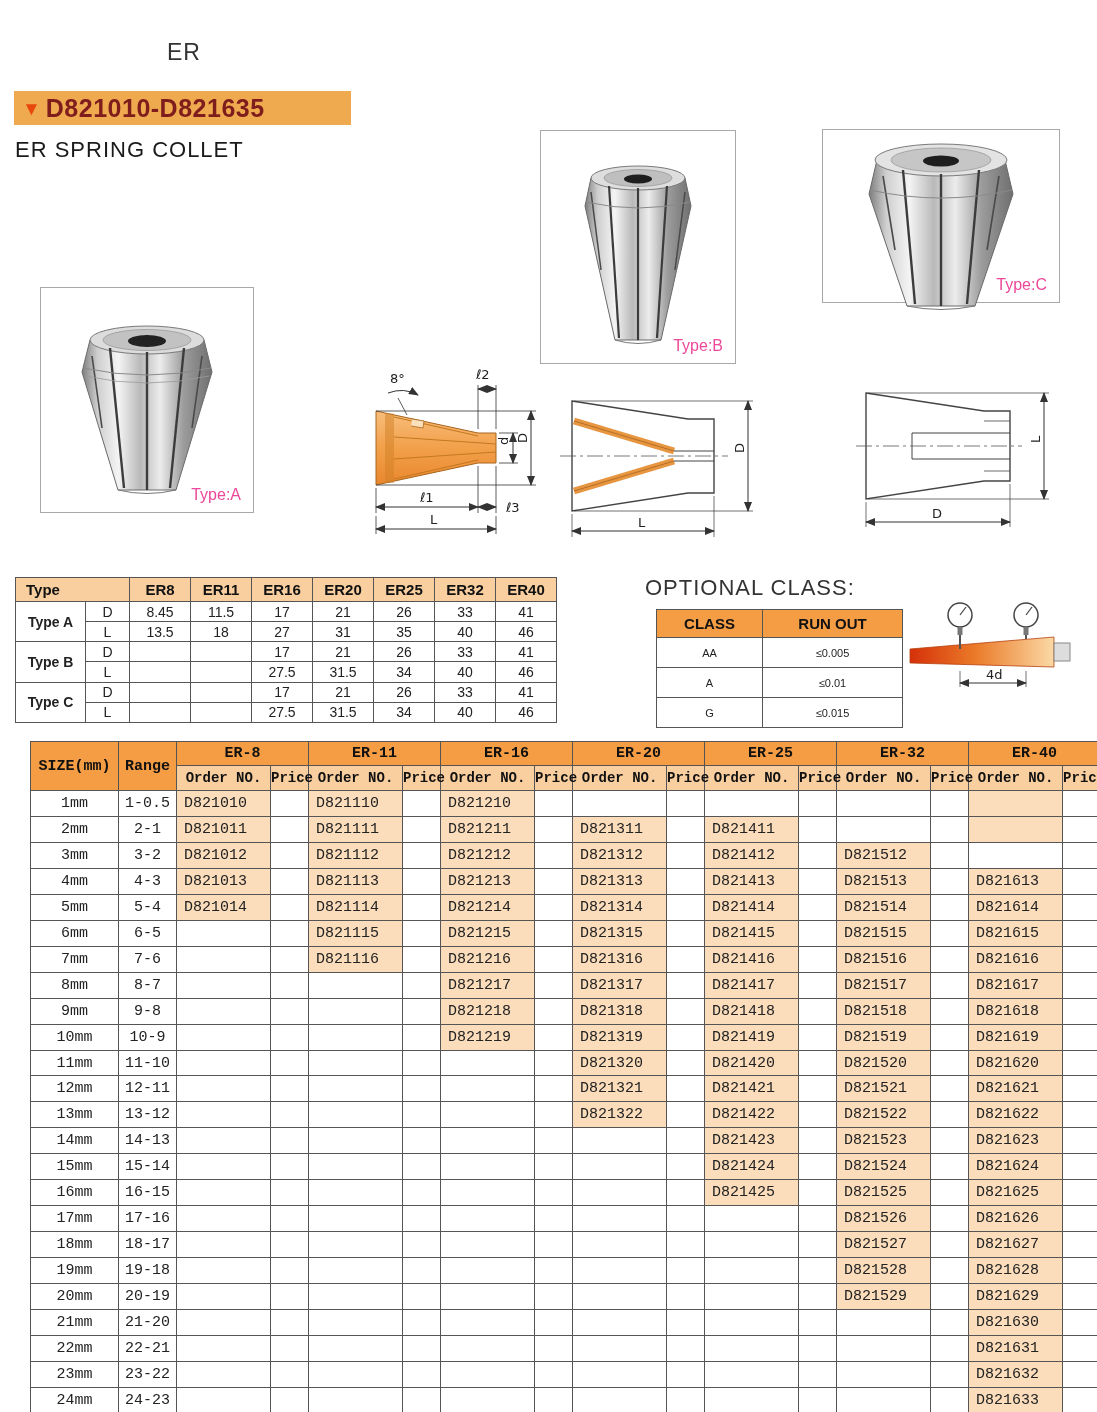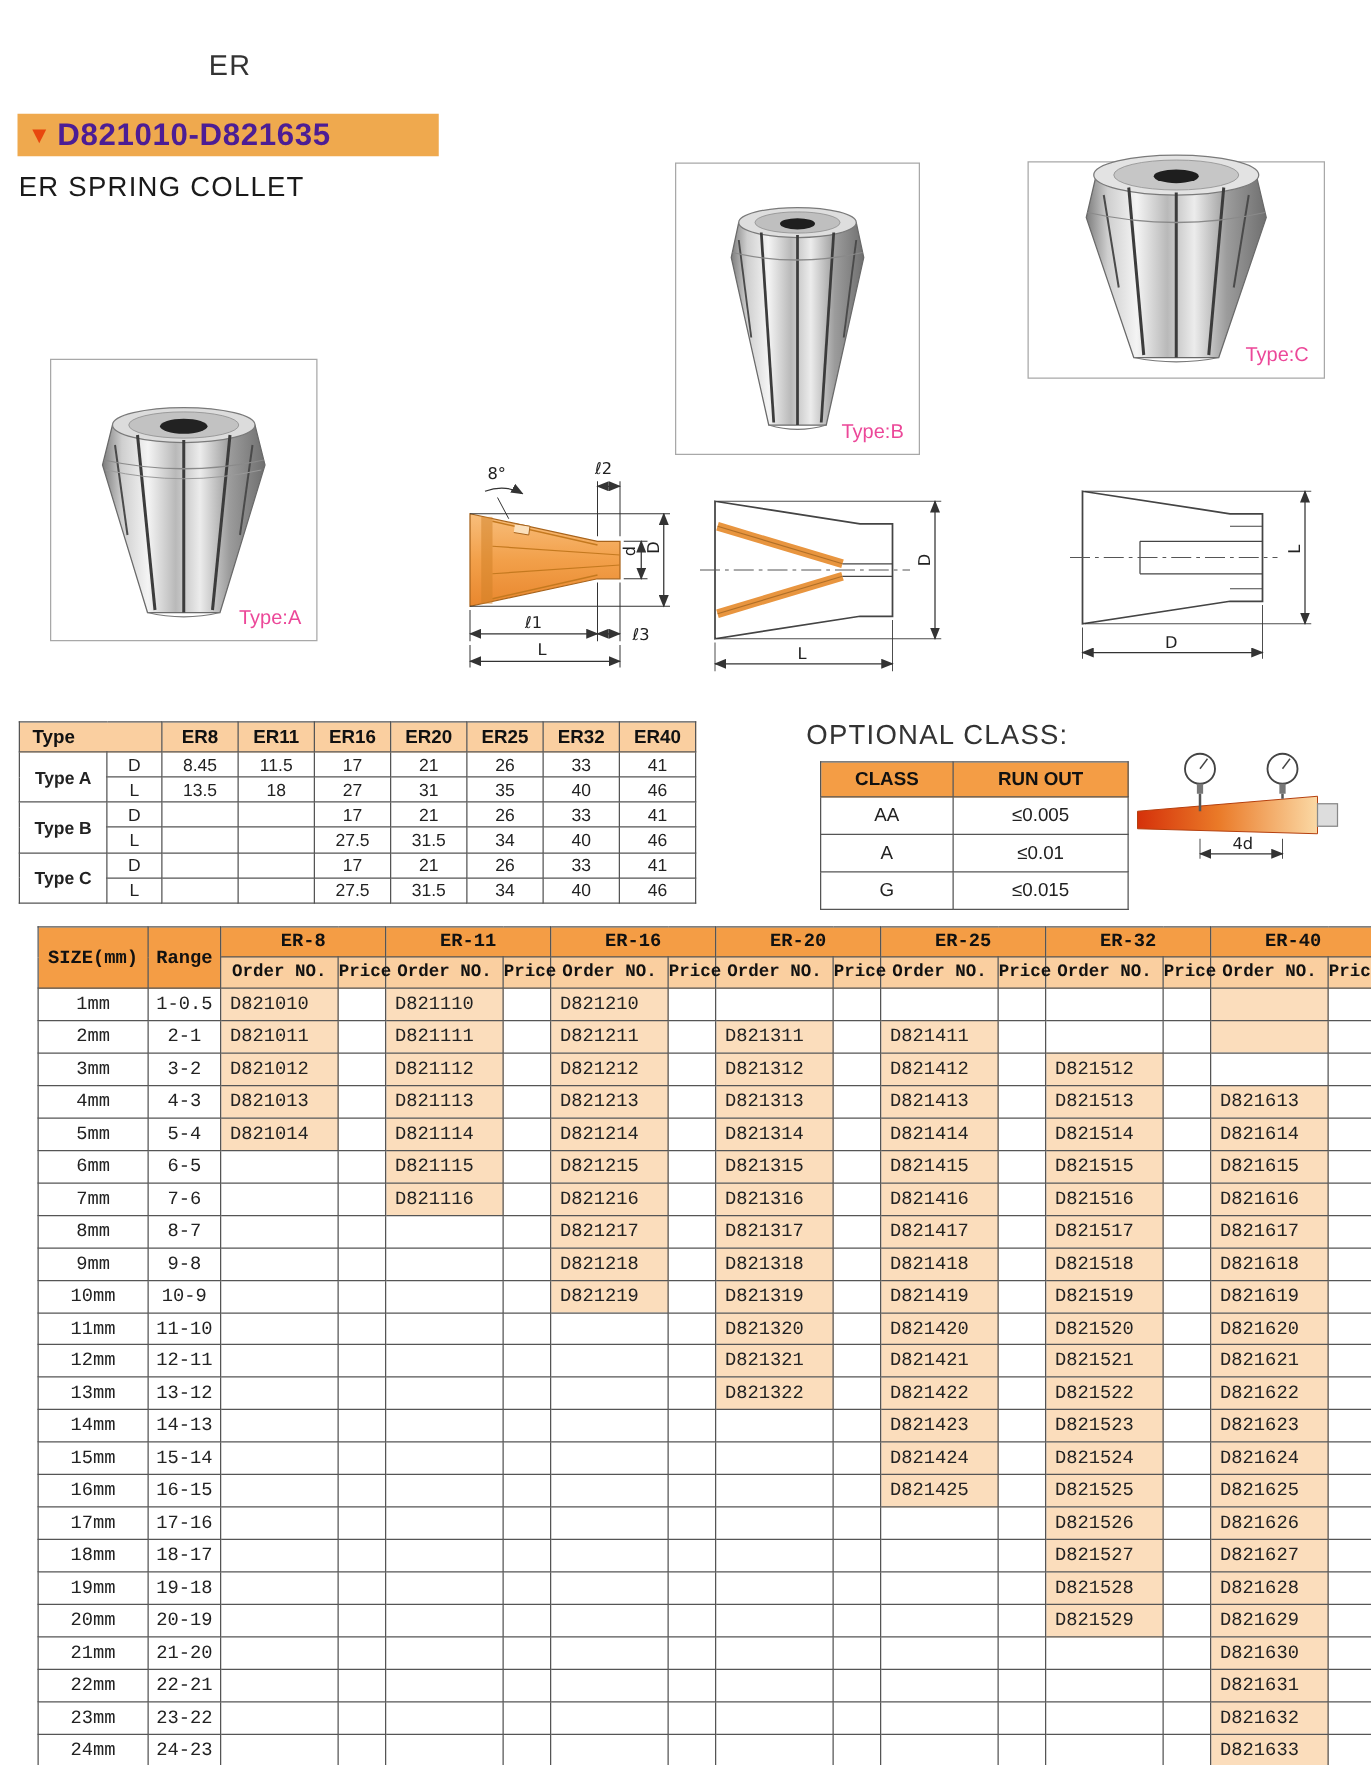--- a/index.html
+++ b/index.html
@@ -7,44 +7,44 @@
   body { font-family:"Liberation Sans","DejaVu Sans",sans-serif; color:#222; }
   .page { position:relative; width:1097px; height:1412px; background:#fff; overflow:hidden;margin-top:19px;
           --header-orange:#F49D45; --subheader-peach:#FACFA0; --cell-peach:#FBDDBC;
           --banner-orange:#EFA94E; --triangle-red:#E8470E; }
   .abs { position:absolute; }
 
   .brand { left:167px; top:20px; font-size:23px; color:#333; letter-spacing:1px; }
   .banner { left:14px; top:72px; width:337px; height:34px; background:var(--banner-orange);
             display:flex; align-items:center; padding-left:8px; }
   .banner .tri { color:var(--triangle-red); font-size:19px; margin-right:5px; line-height:1; }
-  .banner .txt { color:#4c1d95; font-weight:bold; font-size:25px; letter-spacing:.5px; }
+  .banner .txt { color:#7f1d1d; font-weight:bold; font-size:25px; letter-spacing:.5px; }
   .subtitle { left:15px; top:118px; font-size:22px; color:#1a1a1a; letter-spacing:1px; }
   .opt-title { left:645px; top:556px; font-size:22px; color:#333; letter-spacing:1px; }
 
   .photo-box { position:absolute; border:1px solid #a8a8a8; background:#fff;
                display:flex; align-items:center; justify-content:center; }
   .box-b { left:540px; top:111px; width:196px; height:234px; }
-  .box-c { left:822px; top:110px; width:238px; height:174px;align-items:flex-end; }
+  .box-c { left:822px; top:110px; width:238px; height:174px; }
   .box-a { left:40px;  top:268px; width:214px; height:226px; }
   .type-label { position:absolute; right:12px; bottom:8px; font-size:16px; color:#ec4899; }
 
   table { border-collapse:collapse; }
   .dtable th, .dtable td { border:1px solid #555; }
   .dtable { position:absolute; background:#fff; }
 
   #dim-table { left:15px; top:558px; width:541px; height:146px; table-layout:fixed; }
   #dim-table th { background:var(--subheader-peach); font-size:15px; height:24px; color:#111; }
   #dim-table th.type-h { text-align:left; padding-left:10px; }
   #dim-table td { font-size:14px; text-align:center; color:#222; }
   #dim-table td.type-cell { font-weight:bold; font-size:14px; }
 
   #class-table { left:656px; top:590px; width:246px; height:119px; table-layout:fixed; }
   #class-table th { background:var(--header-orange); font-size:15px; height:28px; color:#111; }
-  #class-table td { font-size:15px; text-align:center; }
+  #class-table td { font-size:11px; text-align:center; }
 
   #order-table { left:30px; top:722px; width:1070px; height:725px; table-layout:fixed;font-family:Liberation Mono, monospace; }
   #order-table th { color:#111; }
   #order-table th.group-h, #order-table th.size-h, #order-table th.range-h
       { background:var(--header-orange); font-size:15px; height:24px; }
   #order-table th.sub-h { background:var(--subheader-peach); font-size:14px; height:25px; }
   #order-table td { font-size:15px; color:#222; }
   #order-table td.size-cell, #order-table td.range-cell { text-align:center; }
   #order-table td.order-cell { padding-left:7px; text-align:left; }
   #order-table td.order-cell.filled { background:var(--cell-peach); }

